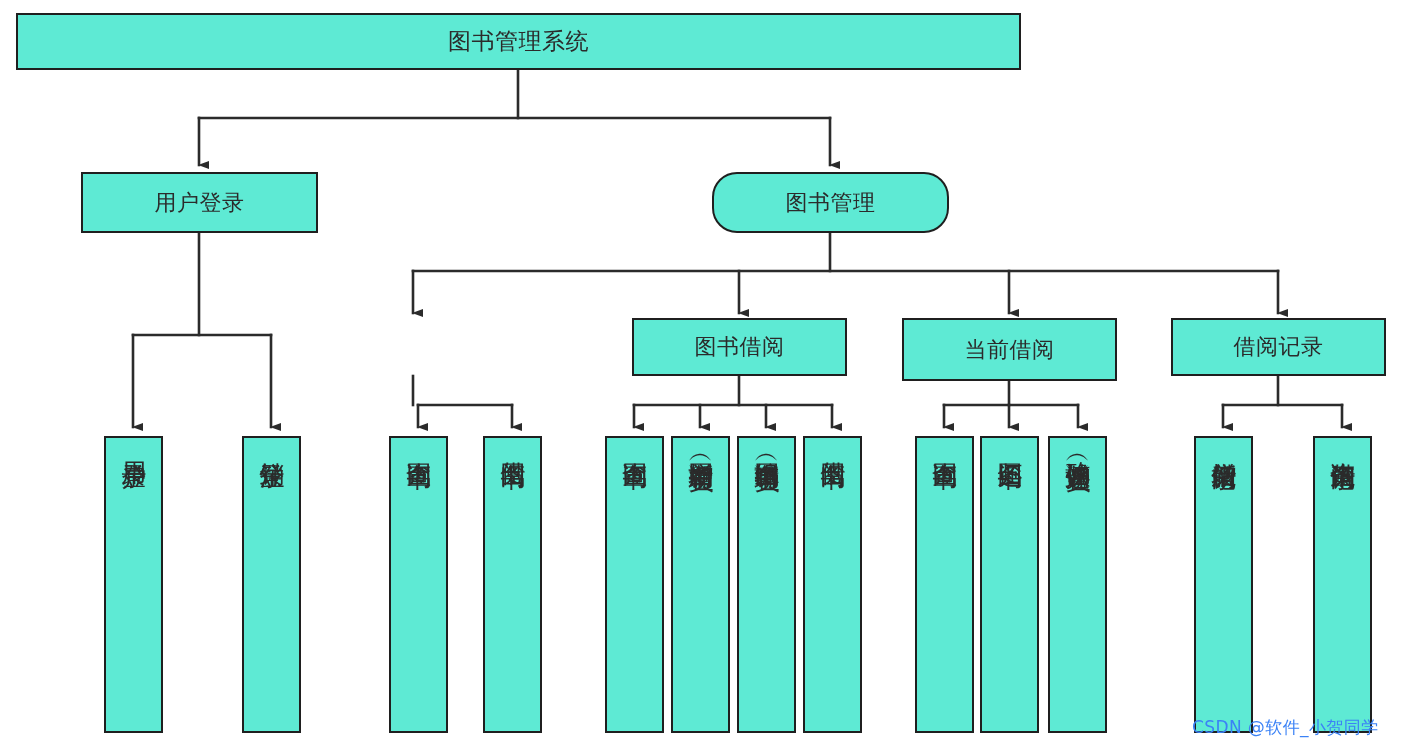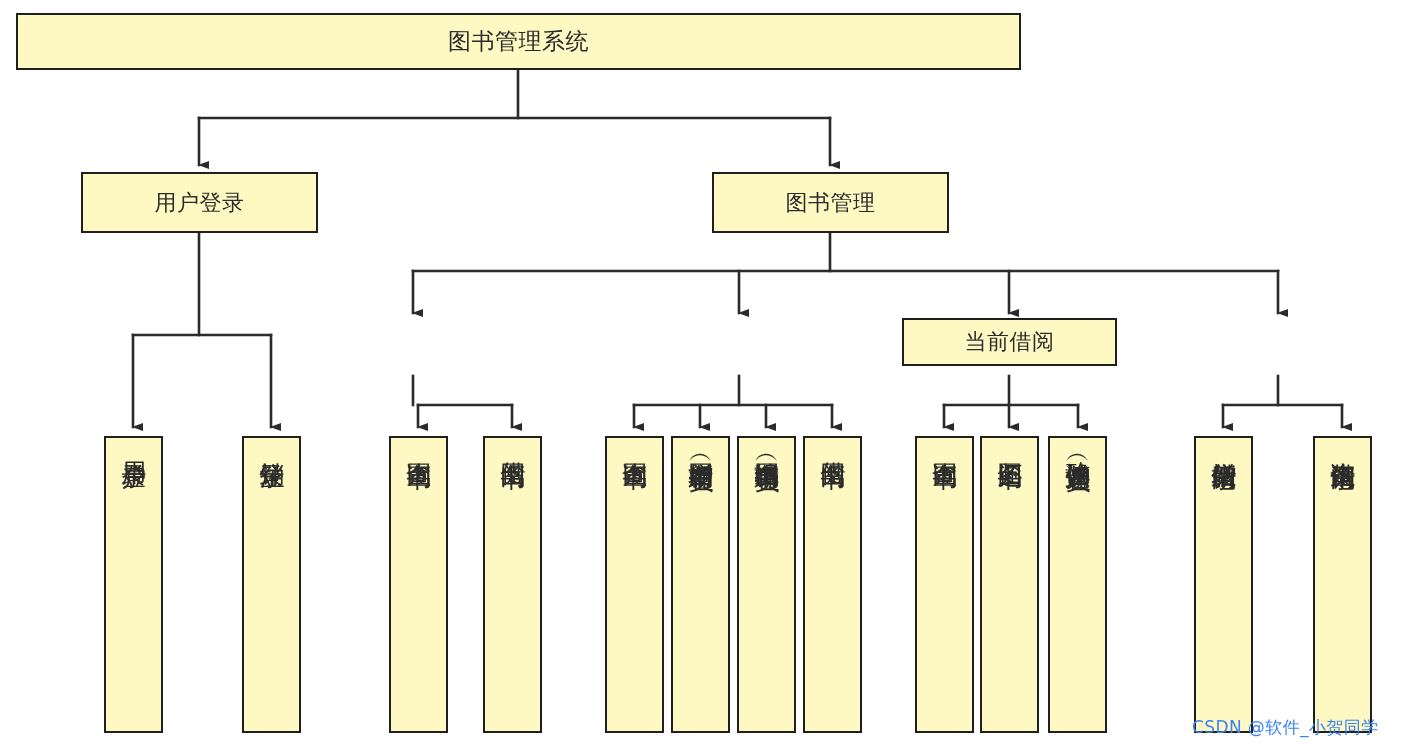--- a/index.html
+++ b/index.html
@@ -23,21 +23,21 @@
     left: 0;
     top: 0;
     width: 1405px;
     height: 747px;
     pointer-events: none;
   }
   .node {
     position: absolute;
     box-sizing: border-box;
     border: 2px solid #1f1f1f;
-    background: #fef9c3;
+    background: #5eead4;
     display: flex;
     align-items: center;
     justify-content: center;
     color: #2b2b2b;
   }
   .node .label {
     display: block;
     text-align: center;
     line-height: 1.08;
     letter-spacing: 0.5px;
@@ -129,26 +129,32 @@
     </g>
   </svg>
 
   <div class="node root horizontal" style="left:16px; top:13px; width:1005px; height:57px;">
     <span class="label">图书管理系统</span>
   </div>
 
   <div class="node horizontal" style="left:81px; top:172px; width:237px; height:61px;">
     <span class="label">用户登录</span>
   </div>
-  <div class="node horizontal" style="left:712px; top:172px; width:237px; height:61px;">
+  <div class="node horizontal" style="left:712px; top:172px; width:237px; height:61px;border-radius:25px;">
     <span class="label">图书管理</span>
   </div>
 
-  <div class="node horizontal" style="left:902px; top:318px; width:215px; height:48px;">
+  <div class="node horizontal" style="left:632px; top:318px; width:215px; height:58px;">
+    <span class="label">图书借阅</span>
+  </div>
+  <div class="node horizontal" style="left:902px; top:318px; width:215px; height:63px;">
     <span class="label">当前借阅</span>
+  </div>
+  <div class="node horizontal" style="left:1171px; top:318px; width:215px; height:58px;">
+    <span class="label">借阅记录</span>
   </div>
 
   <div class="node leaf" style="left:104px; top:436px; width:59px; height:297px;">
     <span class="label">用户登录</span>
   </div>
   <div class="node leaf" style="left:242px; top:436px; width:59px; height:297px;">
     <span class="label">注销登录</span>
   </div>
 
   <div class="node leaf" style="left:389px; top:436px; width:59px; height:297px;">

